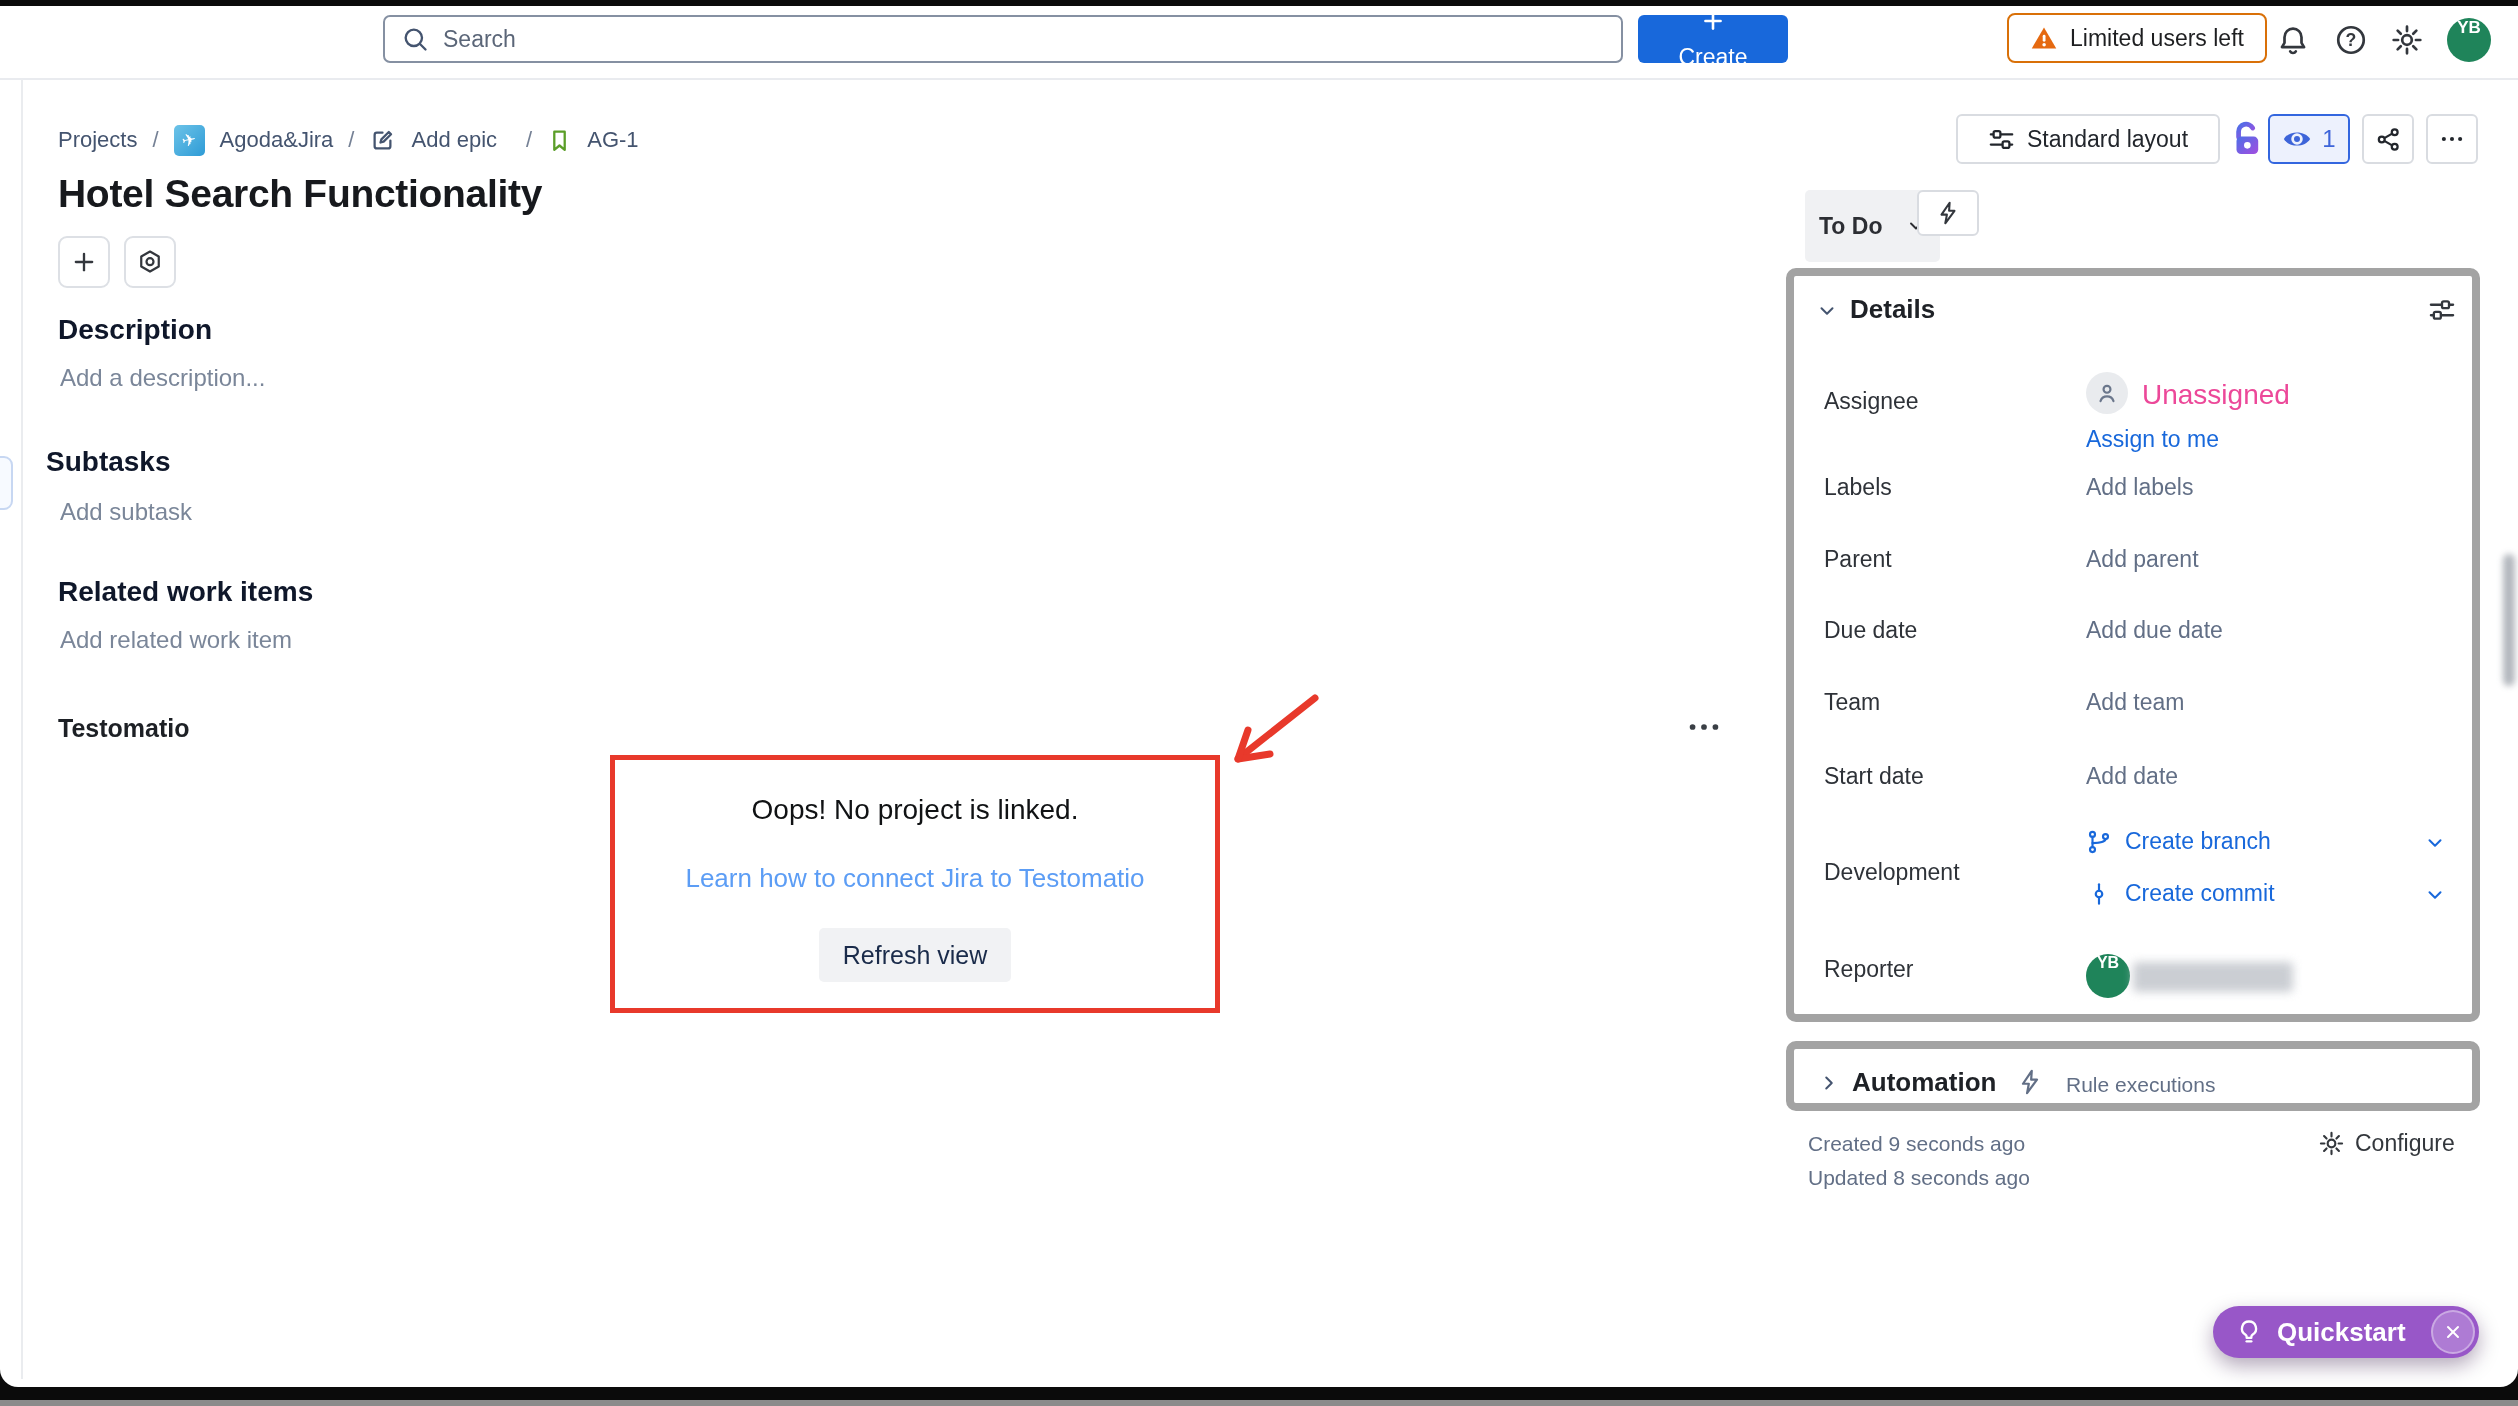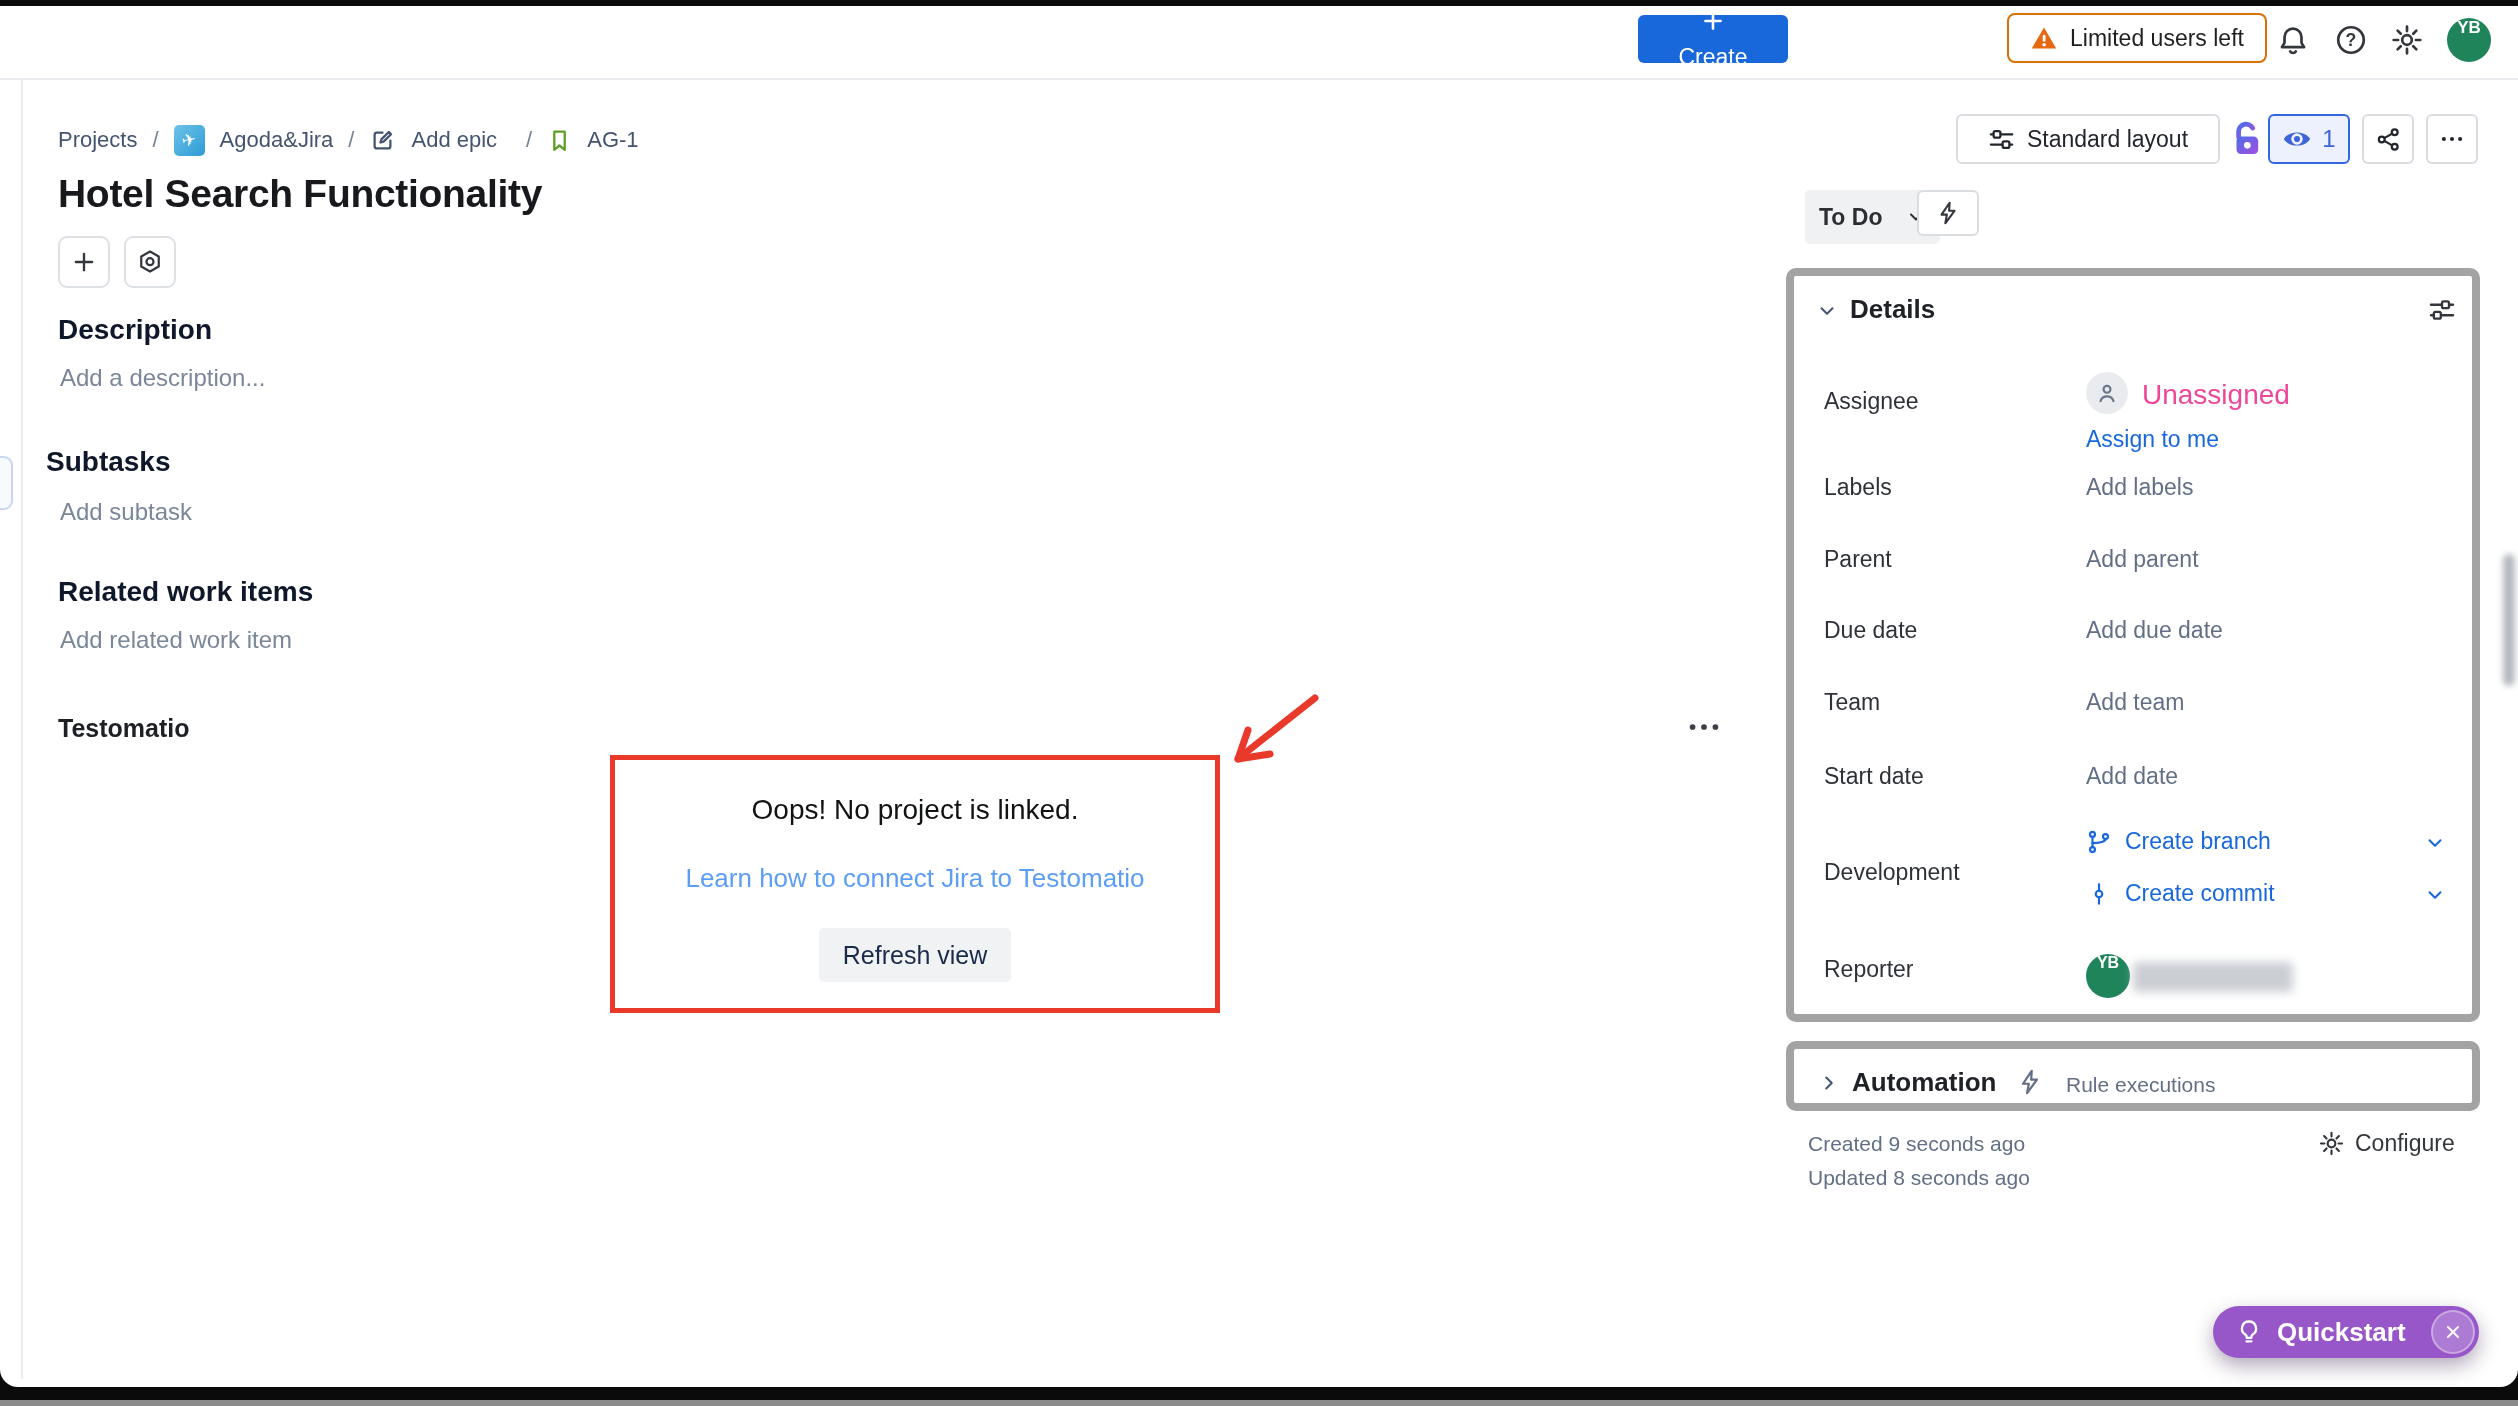--- a/index.html
+++ b/index.html
@@ -27,41 +27,50 @@
   .ph-text{position:absolute;font-size:24px;color:#7A8699;}
   .h3{position:absolute;font-size:25px;font-weight:700;color:#1D2025;}
   
   .error-box{position:absolute;left:610px;top:749px;width:610px;height:258px;border:5px solid #E8392B;background:#fff;box-sizing:border-box;display:flex;flex-direction:column;align-items:center;}
   .error-title{margin-top:34px;font-size:28px;color:#101214;}
   .error-link{margin-top:37px;font-size:26px;color:#5C9DF5;cursor:pointer;}
   .refresh-btn{margin-top:34px;width:192px;height:54px;background:#F1F2F4;border-radius:5px;display:flex;align-items:center;justify-content:center;font-size:25px;font-weight:500;color:#1A2B4A;cursor:pointer;}
   
   .tool-btn{position:absolute;top:108px;height:50px;border:2px solid #D9DCE1;border-radius:6px;background:#fff;display:flex;align-items:center;justify-content:center;gap:12px;color:#22262C;font-size:23px;box-sizing:border-box;cursor:pointer;}
   .watch-btn{position:absolute;left:2268px;top:108px;width:82px;height:50px;border:2px solid #3366DF;border-radius:6px;background:#EDF1FD;display:flex;align-items:center;justify-content:center;gap:10px;color:#3D64D9;font-size:24px;box-sizing:border-box;cursor:pointer;}
-  .status-chip{position:absolute;left:1805px;top:184px;height:46px;padding:4px 14px;background:#F0F1F3;border-radius:5px;display:flex;align-items:center;gap:24px;font-size:23px;font-weight:600;color:#2C2E33;cursor:pointer;}
+  .status-chip{position:absolute;left:1805px;top:184px;height:46px;padding:13px 14px;background:#F0F1F3;border-radius:5px;display:flex;align-items:center;gap:24px;font-size:23px;font-weight:600;color:#2C2E33;cursor:pointer;}
   
   .card{position:absolute;left:1786px;width:694px;border:8px solid #a3a3a3;border-radius:10px;background:#fff;box-sizing:border-box;}
   .fld-label{position:absolute;left:30px;font-size:23px;font-weight:500;color:#2E3238;}
   .fld-value{position:absolute;left:292px;font-size:23px;color:#626F86;}
   .link-blue{color:#1868DB;cursor:pointer;}
   .meta-text{position:absolute;font-size:21px;color:#626F86;}
   .quickstart{position:absolute;left:2213px;top:1300px;width:266px;height:52px;border-radius:27px;background:#9857C8;display:flex;align-items:center;color:#fff;box-shadow:0 8px 20px rgba(40,10,60,.35);cursor:pointer;text-align:center;}
   .qs-close{width:44px;height:44px;border-radius:50%;background:rgba(255,255,255,.22);border:2px solid rgba(255,255,255,.35);display:flex;align-items:center;justify-content:center;box-sizing:border-box;margin-left:auto;margin-right:4px;cursor:pointer;}
   .peek-tab{position:absolute;left:-8px;top:450px;width:17px;height:50px;border:2px solid #C7D7F2;background:#F7FAFF;border-radius:9px;}
   .scroll-thumb{position:absolute;left:2503px;top:548px;width:12px;height:132px;background:#9AA0A8;border-radius:6px;filter:blur(3px);opacity:.75;}
   .strip-bottom{position:absolute;left:0;top:1387px;width:2518px;height:13px;background:#0b0b0b;}
   .strip-gray{position:absolute;left:0;top:1400px;width:2518px;height:6px;background:#8b8b8b;}
   .blur-name{position:absolute;left:339px;width:160px;height:30px;background:#C2C6CC;border-radius:4px;filter:blur(5px);opacity:.85;}
 </style>
 </head>
 <body>
 
 <div class="page">
   <div class="canvas">
 
+    <div class="search-box">
+      <span>
+        <svg width="28" height="28" viewBox="0 0 24 24" fill="none" stroke="#44546F" stroke-width="2" stroke-linecap="round">
+            <circle cx="11" cy="11" r="7"></circle>
+            <line x1="16.5" y1="16.5" x2="21" y2="21"></line>
+          </svg>
+      </span>
+      <span class="ph">Search</span>
+    </div>
 
     <div class="create-btn">
       <span>
         <svg width="26" height="26" viewBox="0 0 24 24" fill="none" stroke="#fff" stroke-width="2.4" stroke-linecap="round">
             <line x1="12" y1="5" x2="12" y2="19"></line>
             <line x1="5" y1="12" x2="19" y2="12"></line>
           </svg>
       </span>
       <span>Create</span>
     </div>

